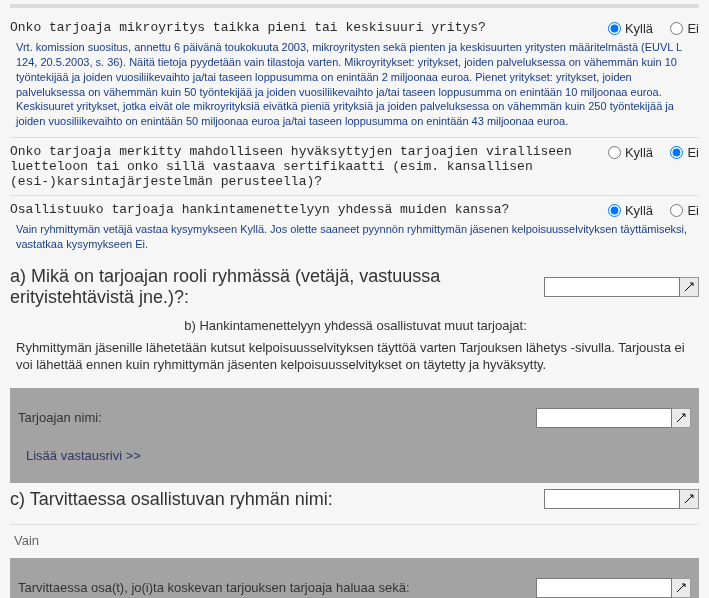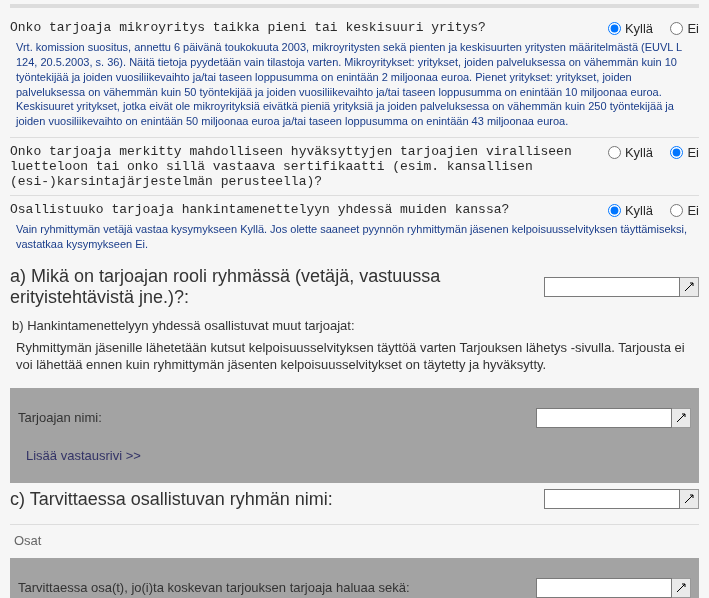--- a/index.html
+++ b/index.html
@@ -49,20 +49,21 @@
     line-height: 1.35;
     margin: 0 0 8px 6px;
   }
   .sep {
     border-top: 1px solid #ddd;
     margin: 2px 0 0 0;
   }
   .sub {
     padding: 4px 0 2px 2px;
     font-size: 13px;
+    text-align: center;
   }
   .inrow {
     display: flex;
     align-items: center;
     padding: 6px 0;
   }
   .inrow .inlabel {
     flex: 1 1 auto;
     font-size: 18px;
     padding-right: 8px;
@@ -200,21 +201,21 @@
       <div class="expand">
         <svg viewBox="0 0 10 10">
             <path d="M1 9 L6 4 M6 1 H9 V4 M9 1 L5 5" stroke="#000" stroke-width="1" fill="none"></path>
           </svg>
       </div>
     </div>
   </div>
 
   <div class="sep" style="margin-top:8px;"></div>
 
-  <div class="sectionTitle">Osat</div>
+  <div class="sectionTitle">Vain</div>
 
   <div class="panel">
     <div class="inrow">
       <div class="inlabel">Tarvittaessa osa(t), jo(i)ta koskevan tarjouksen tarjoaja haluaa sekä:</div>
       <div class="inctrl">
         <input type="text" style="">
         <div class="expand">
           <svg viewBox="0 0 10 10">
               <path d="M1 9 L6 4 M6 1 H9 V4 M9 1 L5 5" stroke="#000" stroke-width="1" fill="none"></path>
             </svg>

